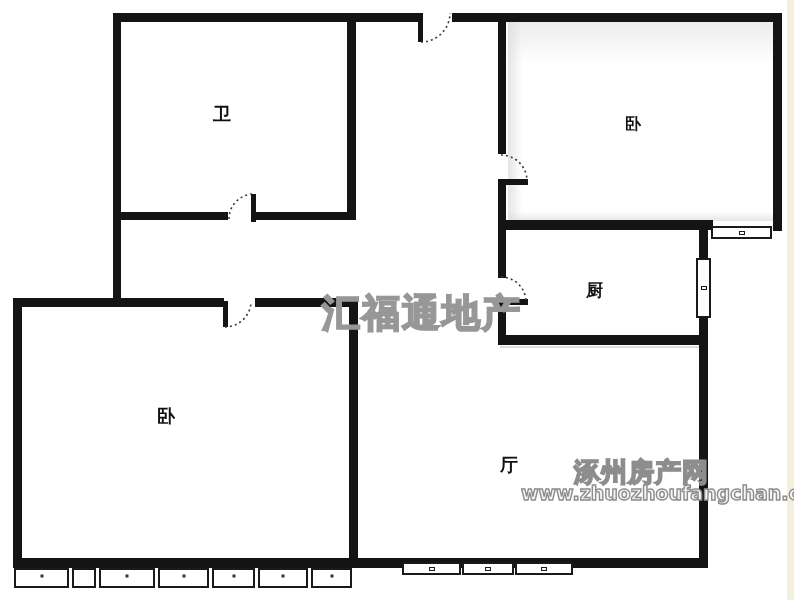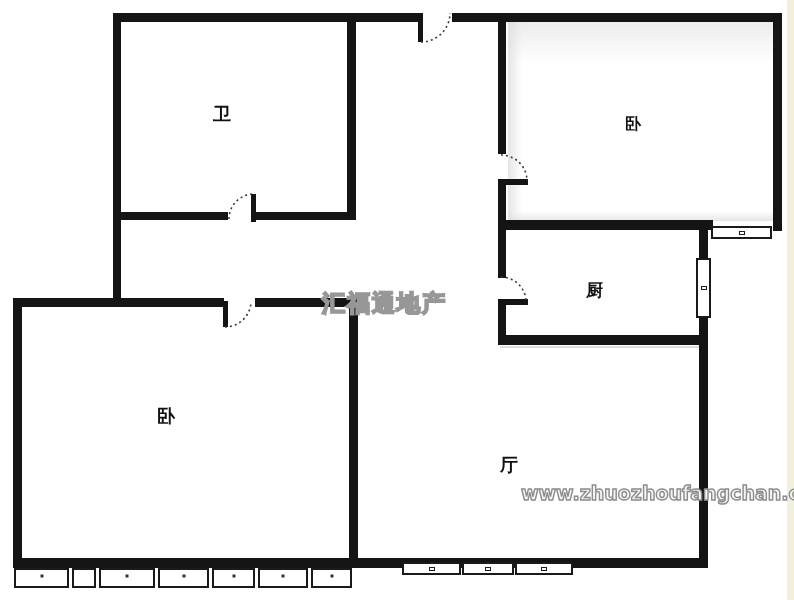--- a/index.html
+++ b/index.html
@@ -31,21 +31,21 @@
     position:absolute; color:#111; font-weight:bold;
     font-family:"DejaVu Sans","Liberation Sans",sans-serif;
   }
   .wm {
     position:absolute; font-weight:bold; white-space:nowrap;
     color:#f6f6f6;
     -webkit-text-stroke:2px #979797;
     text-shadow:0 0 1px #aaa;
     z-index:30;
   }
-  #wm-center { left:322px; top:288px; font-size:23px; letter-spacing:2px; }
+  #wm-center { left:322px; top:288px; font-size:38px; letter-spacing:2px; }
   #wm-site   { left:574px; top:455px; font-size:26px; letter-spacing:1px; -webkit-text-stroke:1.8px #8d8d8d; }
   #wm-url    { left:521px; top:482px; font-size:19px; letter-spacing:0px; -webkit-text-stroke:1.4px #8d8d8d; }
   #arcs { position:absolute; left:0; top:0; z-index:5; }
   #scan-strip {
     position:absolute; right:0; top:0; width:7px; height:600px;
     background:#f3efdd;
   }
   #bedroom-shade {
     position:absolute; left:508px; top:22px; width:265px; height:199px;
     background:
@@ -152,15 +152,16 @@
       </div>
   </div>
 
   <div class="room-label" style="left:213px; top:102px; font-size:18px;">卫</div>
   <div class="room-label" style="left:625px; top:114px; font-size:16px;">卧</div>
   <div class="room-label" style="left:586px; top:279px; font-size:17px;">厨</div>
   <div class="room-label" style="left:157px; top:404px; font-size:18px;">卧</div>
   <div class="room-label" style="left:500px; top:453px; font-size:18px;">厅</div>
 
   <div class="wm" id="wm-center">汇福通地产</div>
+  <div class="wm" id="wm-site">涿州房产网</div>
   <div class="wm" id="wm-url">www.zhuozhoufangchan.com</div>
 
 </div>
 
 </body></html>

